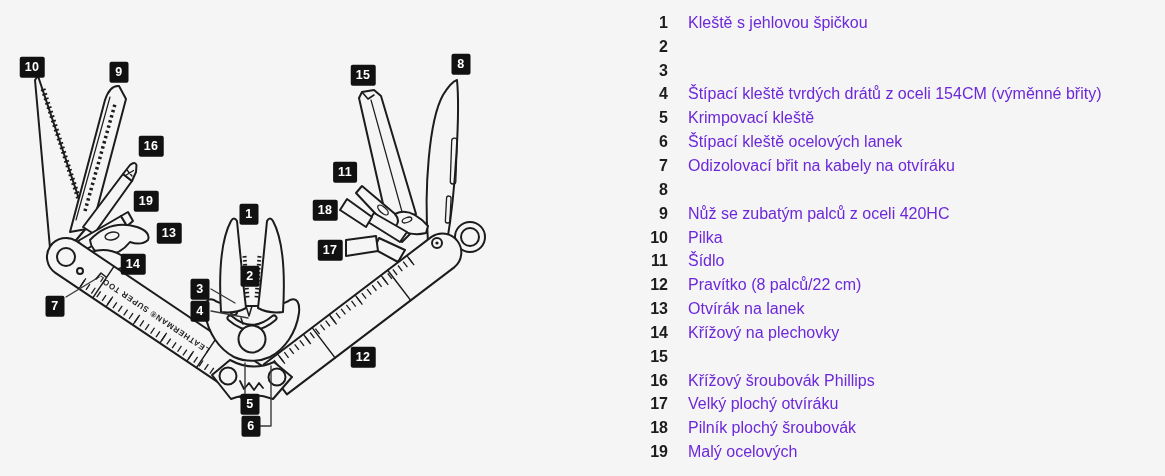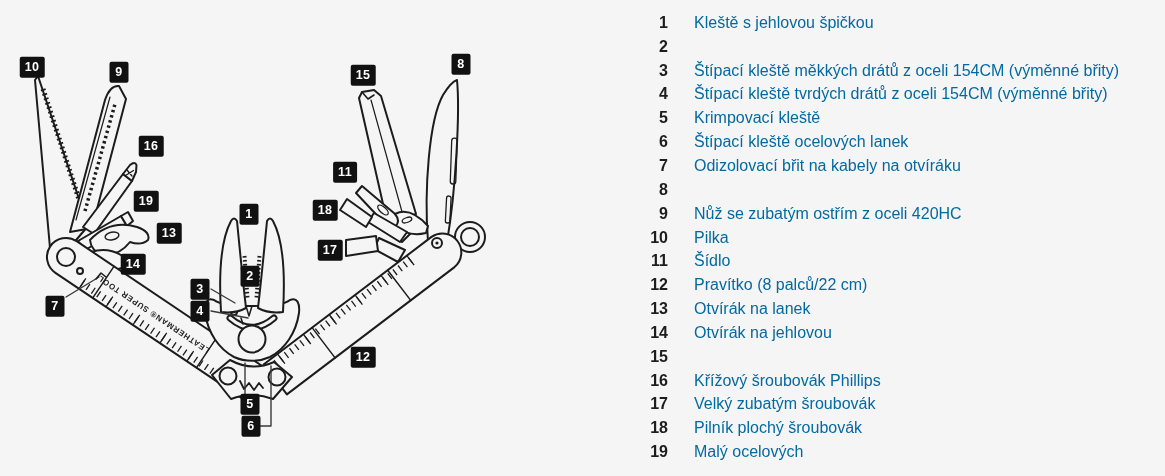--- a/index.html
+++ b/index.html
@@ -39,23 +39,23 @@
     display:flex; align-items:center;
     height:23.85px;
   }
   .legend-num {
     flex:none; width:28px;
     text-align:right;
     font-size:16px; font-weight:bold;
     color:#1d1d1d;
   }
   .legend-txt {
-    margin-left:26px;
+    margin-left:20px;
     font-size:16px;
-    color:#0369a1;
+    color:#6d28d9;
     white-space:nowrap;
   }
 </style>
 </head>
 <body>
 
 <div class="stage">
 
   <svg class="diagram-svg" viewBox="0 0 620 476" xmlns="http://www.w3.org/2000/svg">
     <g stroke="#1c1c1c" stroke-width="2" fill="none" stroke-linejoin="round" stroke-linecap="round">
@@ -221,21 +221,20 @@
         <span class="legend-num">1</span>
         <span class="legend-txt">Kleště s jehlovou špičkou</span>
       </div>
 
       <div class="legend-row">
         <span class="legend-num">2</span>
       </div>
 
       <div class="legend-row">
         <span class="legend-num">3</span>
-        <span class="legend-txt">Štípací kleště měkkých drátů z oceli 154CM (výměnné břity)</span>
       </div>
 
       <div class="legend-row">
         <span class="legend-num">4</span>
         <span class="legend-txt">Štípací kleště tvrdých drátů z oceli 154CM (výměnné břity)</span>
       </div>
 
       <div class="legend-row">
         <span class="legend-num">5</span>
         <span class="legend-txt">Krimpovací kleště</span>
@@ -250,21 +249,21 @@
         <span class="legend-num">7</span>
         <span class="legend-txt">Odizolovací břit na kabely na otvíráku</span>
       </div>
 
       <div class="legend-row">
         <span class="legend-num">8</span>
       </div>
 
       <div class="legend-row">
         <span class="legend-num">9</span>
-        <span class="legend-txt">Nůž se zubatým ostřím z oceli 420HC</span>
+        <span class="legend-txt">Nůž se zubatým palců z oceli 420HC</span>
       </div>
 
       <div class="legend-row">
         <span class="legend-num">10</span>
         <span class="legend-txt">Pilka</span>
       </div>
 
       <div class="legend-row">
         <span class="legend-num">11</span>
         <span class="legend-txt">Šídlo</span>
@@ -275,35 +274,35 @@
         <span class="legend-txt">Pravítko (8 palců/22 cm)</span>
       </div>
 
       <div class="legend-row">
         <span class="legend-num">13</span>
         <span class="legend-txt">Otvírák na lanek</span>
       </div>
 
       <div class="legend-row">
         <span class="legend-num">14</span>
-        <span class="legend-txt">Otvírák na jehlovou</span>
+        <span class="legend-txt">Křížový na plechovky</span>
       </div>
 
       <div class="legend-row">
         <span class="legend-num">15</span>
       </div>
 
       <div class="legend-row">
         <span class="legend-num">16</span>
         <span class="legend-txt">Křížový šroubovák Phillips</span>
       </div>
 
       <div class="legend-row">
         <span class="legend-num">17</span>
-        <span class="legend-txt">Velký zubatým šroubovák</span>
+        <span class="legend-txt">Velký plochý otvíráku</span>
       </div>
 
       <div class="legend-row">
         <span class="legend-num">18</span>
         <span class="legend-txt">Pilník plochý šroubovák</span>
       </div>
 
       <div class="legend-row">
         <span class="legend-num">19</span>
         <span class="legend-txt">Malý ocelových</span>

